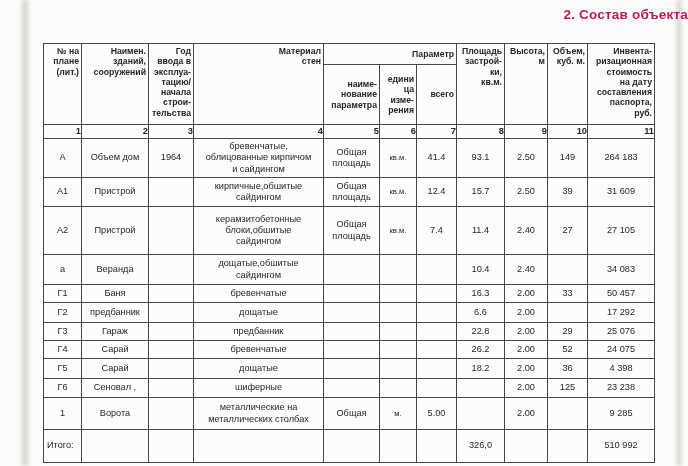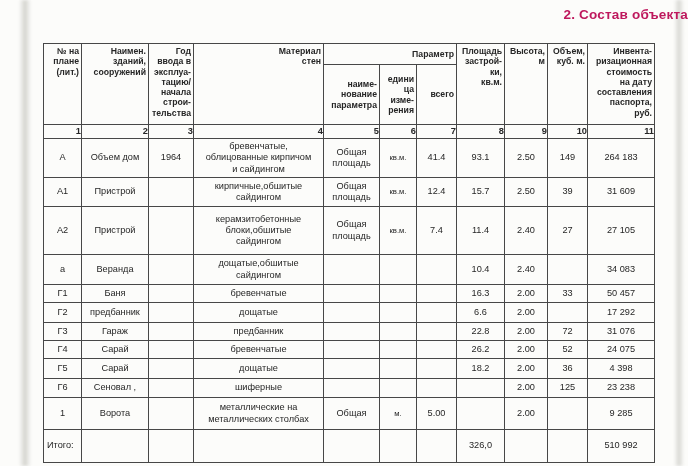--- a/index.html
+++ b/index.html
@@ -220,22 +220,22 @@
     <tr style="height:18px">
       <td>Г3</td>
       <td>Гараж</td>
       <td></td>
       <td>предбанник</td>
       <td></td>
       <td class="unit"></td>
       <td></td>
       <td>22.8</td>
       <td>2.00</td>
-      <td>72</td>
-      <td>31 076</td>
+      <td>29</td>
+      <td>25 076</td>
     </tr>
     <tr style="height:18px">
       <td>Г4</td>
       <td>Сарай</td>
       <td></td>
       <td>бревенчатые</td>
       <td></td>
       <td class="unit"></td>
       <td></td>
       <td>26.2</td>

